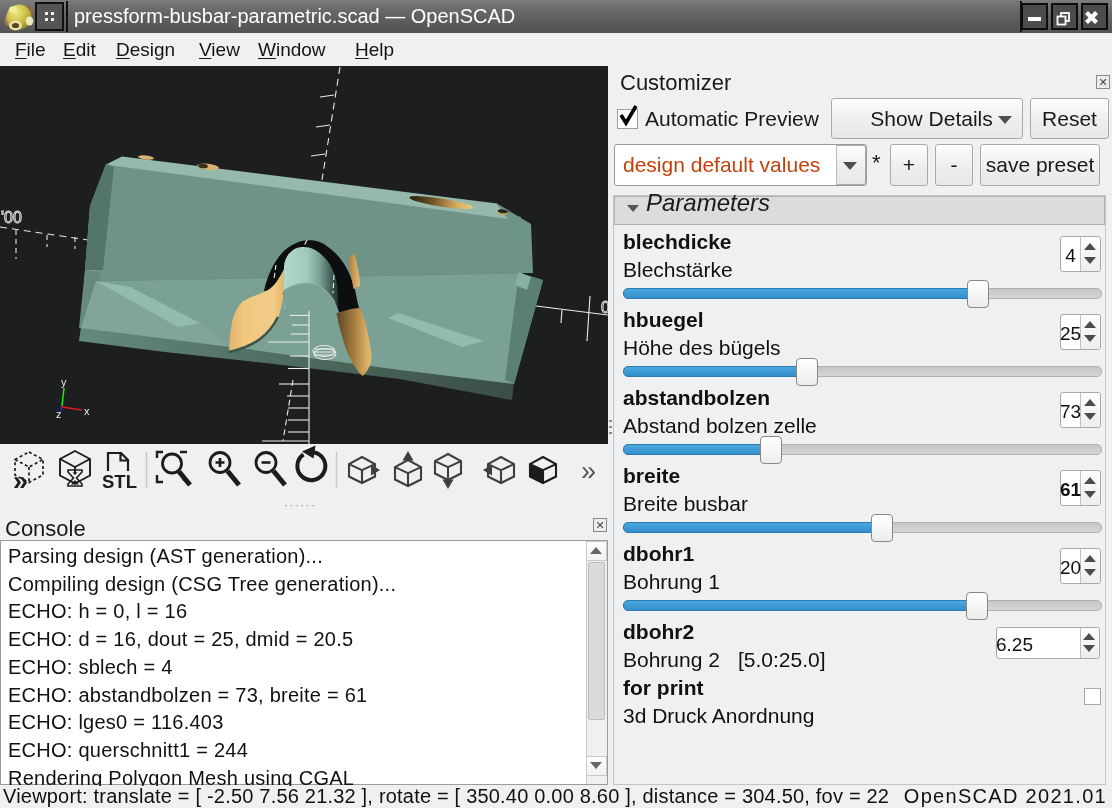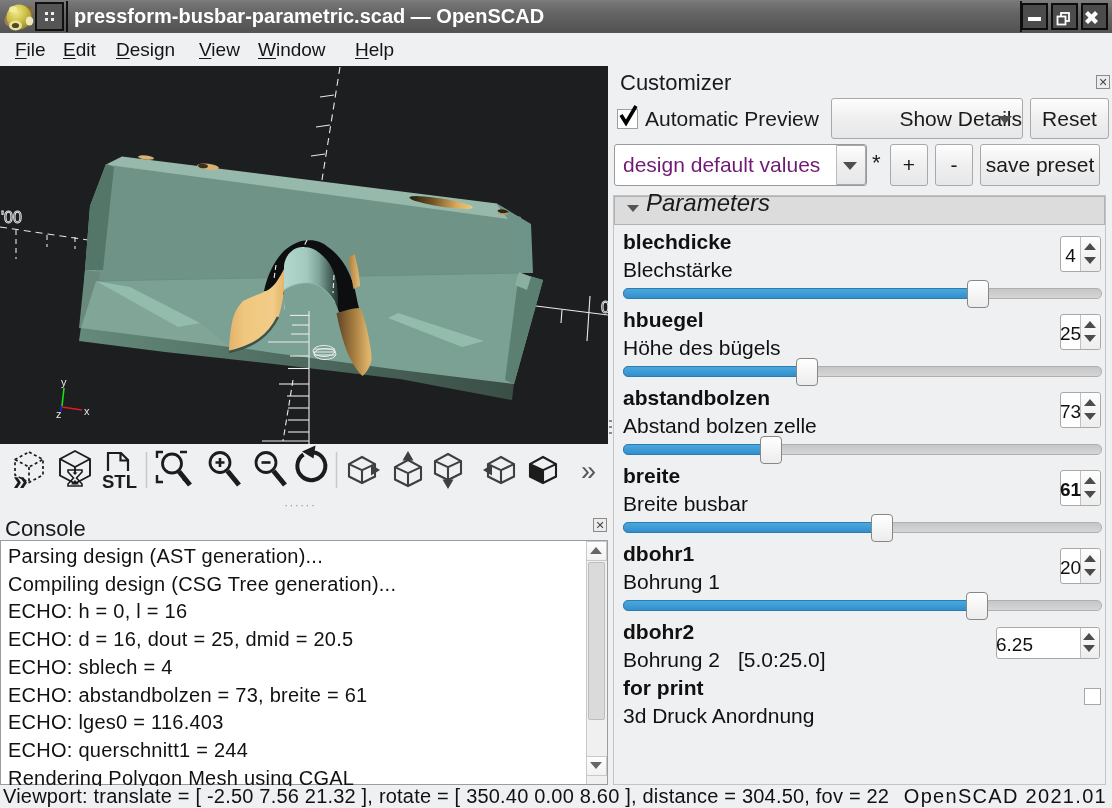--- a/index.html
+++ b/index.html
@@ -6,21 +6,21 @@
 body{width:1112px;height:808px;position:relative;overflow:hidden;
   font-family:"Liberation Sans", sans-serif;background:#eff0f1;}
 .abs{position:absolute;}
 
 #titlebar{left:0;top:0;width:1112px;height:33px;
   background:linear-gradient(180deg,#7d7d7d 0%,#676767 40%,#545454 100%);}
 #tb-gripbtn{left:35px;top:2px;width:29px;height:29px;background:#555;
   border:2px solid #111;box-sizing:border-box;}
 #tb-titlearea{left:66px;top:1px;width:952px;height:31px;border-left:2px solid #111;border-right:2px solid #111;}
 #tb-title{left:74px;top:0;width:900px;height:33px;line-height:33px;color:#fff;
-  font-size:20px;font-weight:bold;}
+  font-size:20px;font-weight:normal;}
 .tb-btn{top:3px;width:27px;height:27px;background:#4c4c4c;border:2px solid #0d0d0d;
   box-sizing:border-box;}
 
 #menubar{left:0;top:33px;width:1112px;height:33px;background:#eff0f1;}
 .menu-item{top:33px;height:33px;line-height:34px;font-size:19px;color:#151515;}
 .menu-item u{text-decoration:underline;text-underline-offset:2px;}
 
 #viewport{left:0;top:66px;width:608px;height:378px;}
 #toolbar{left:0;top:444px;width:608px;height:66px;background:#eff0f1;}
 #splitdots{left:284px;top:503px;width:40px;height:4px;color:#9a9a9a;font-size:13px;line-height:4px;letter-spacing:1px;}
@@ -38,24 +38,24 @@
 #status-l{left:3px;top:786px;height:22px;line-height:21px;font-size:20px;letter-spacing:0.2px;color:#111;}
 #status-r{right:5px;top:786px;height:22px;line-height:21px;font-size:20px;letter-spacing:1.3px;color:#111;}
 
 #cust{left:613px;top:66px;width:499px;height:720px;background:#eff0f1;}
 #cust-title{left:620px;top:70px;font-size:22px;color:#1a1a1a;}
 .closebox{width:14px;height:14px;border:1px solid #8a8a8a;background:#ececec;box-sizing:border-box;color:#444;font-size:11px;line-height:12px;text-align:center;}
 .btn{background:linear-gradient(180deg,#fefefe,#f0f0f1 45%,#e6e7e8);border:1px solid #a9a9a9;border-radius:3px;box-sizing:border-box;font-size:21px;color:#1a1a1a;text-align:center;}
 .combo-arrow{width:0;height:0;border-left:7px solid transparent;border-right:7px solid transparent;border-top:8px solid #4e4e4e;}
 #chk1{left:617px;top:109px;width:21px;height:20px;background:#fff;border:1.5px solid #9f9f9f;box-sizing:border-box;}
 #lbl-autoprev{left:645px;top:107px;font-size:21px;color:#1a1a1a;}
-#combo-details{left:831px;top:98px;width:192px;height:41px;line-height:39px;text-align:right;}
+#combo-details{left:831px;top:98px;width:192px;height:41px;line-height:39px;text-align:center;}
 #btn-reset{left:1030px;top:98px;width:79px;height:41px;line-height:39px;}
 #combo-preset{left:614px;top:144px;width:253px;height:42px;background:#fff;border:1px solid #9a9a9a;border-radius:3px;box-sizing:border-box;}
-#combo-preset-text{left:623px;top:144px;height:42px;line-height:42px;font-size:21px;color:#701a75;}
+#combo-preset-text{left:623px;top:144px;height:42px;line-height:42px;font-size:21px;color:#c2410c;}
 #star{left:872px;top:150px;font-size:22px;color:#1a1a1a;}
 #btn-plus{left:890px;top:144px;width:38px;height:42px;line-height:40px;}
 #btn-minus{left:935px;top:144px;width:38px;height:42px;line-height:40px;}
 #btn-save{left:980px;top:144px;width:120px;height:42px;line-height:40px;}
 #paramframe{left:613px;top:195px;width:493px;height:590px;border:1px solid #c3c4c5;box-sizing:border-box;}
 #paramhdr{left:614px;top:196px;width:491px;height:29px;background:#dcdcdc;border:1px solid #b2b2b2;box-sizing:border-box;}
 #paramhdr-text{left:646px;top:188px;height:29px;line-height:30px;font-size:24px;color:#1a1a1a;font-style:italic;}
 .pname{left:623px;font-size:21px;font-weight:bold;color:#111;}
 .pdesc{left:623px;font-size:21px;color:#111;}
 .slider-track{left:623px;width:479px;height:11px;background:linear-gradient(180deg,#c6c6c6,#d6d6d6);border:1px solid #b0b0b0;border-radius:5px;box-sizing:border-box;}

